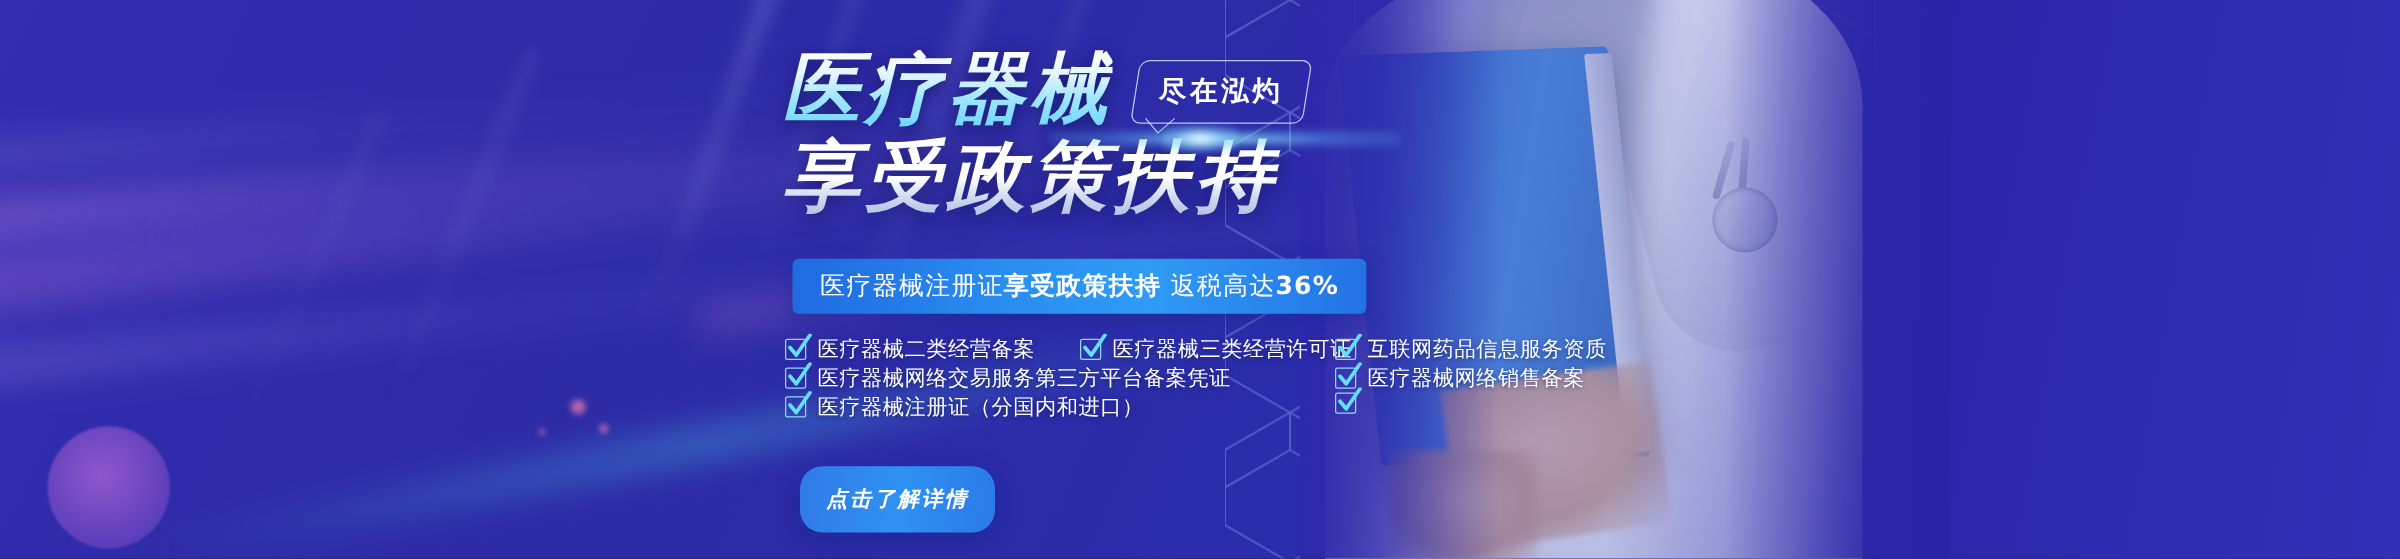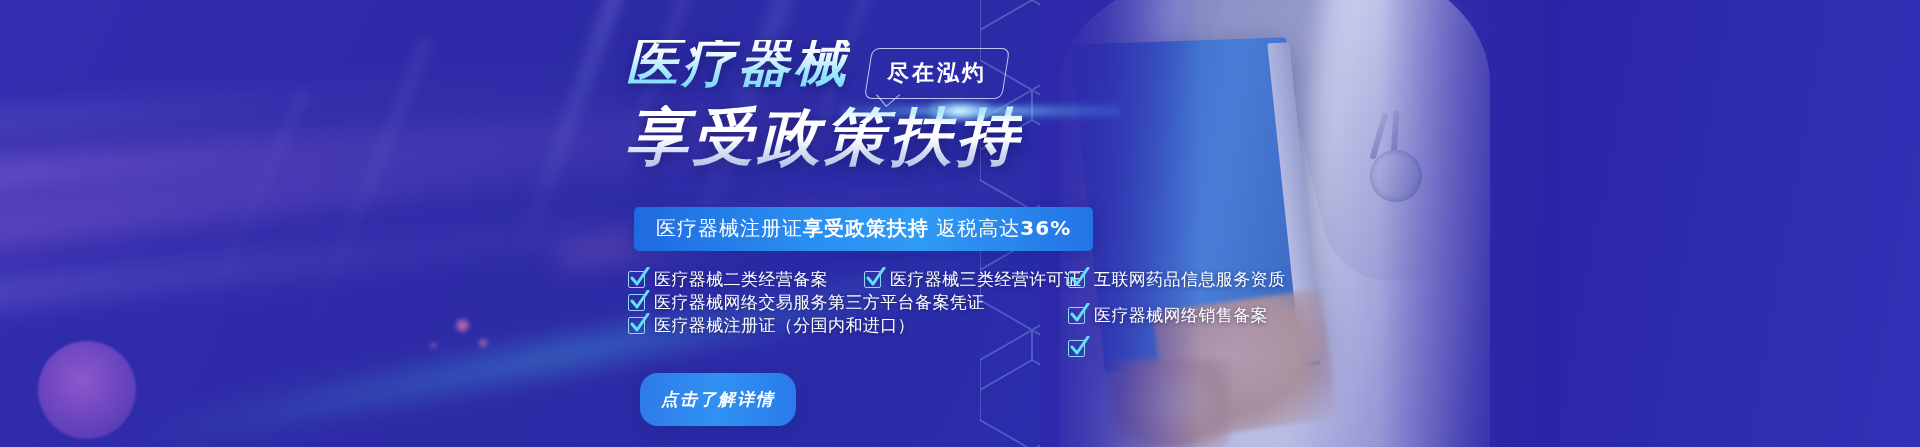--- a/index.html
+++ b/index.html
@@ -260,34 +260,34 @@
     left: 626px; top: 40px;
   }
 
   .title-row {
     display: flex;
     align-items: flex-start;
     gap: 18px;
   }
 
   .title-line1 {
-    font-size: 52px;
+    font-size: 62px;
     font-weight: 900;
     font-style: italic;
     letter-spacing: 4px;
     line-height: 1.02;
     background: linear-gradient(180deg, #ffffff 0%, #e4f7ff 30%, #9fe6ff 62%, #6fd6fb 100%);
     -webkit-background-clip: text;
     background-clip: text;
     color: transparent;
     -webkit-text-fill-color: transparent;
     text-shadow: 0 0 0 rgba(0,0,0,0);
     filter: drop-shadow(0 3px 6px rgba(10,15,70,0.55));
     white-space: nowrap;
-    font-family: Liberation Mono, monospace;
+    font-family: Liberation Sans, sans-serif;
   }
 
   .title-line2 {
     margin-top: 6px;
     font-size: 62px;
     font-weight: 900;
     font-style: italic;
     letter-spacing: 4px;
     line-height: 1.02;
     background: linear-gradient(180deg, #ffffff 0%, #ffffff 52%, #cfd9ef 78%, #b3c2e4 100%);
@@ -375,21 +375,21 @@
   
   .checklist {
     position: absolute;
     left: 628px; top: 268px;
     display: grid;
     grid-template-columns: auto auto;
     column-gap: 0px;
     row-gap: 13px;
   }
   .col-left { display: flex; flex-direction: column; width: 440px;}
-  .col-right { display: flex; flex-direction: column; gap: 13px; }
+  .col-right { display: flex; flex-direction: column; }
   .check-row { display: flex; align-items: center; gap: 36px; }
 
   .check-item {
     display: flex;
     align-items: center;
     gap: 9px;
     white-space: nowrap;
   }
   .check-box {
     position: relative;

